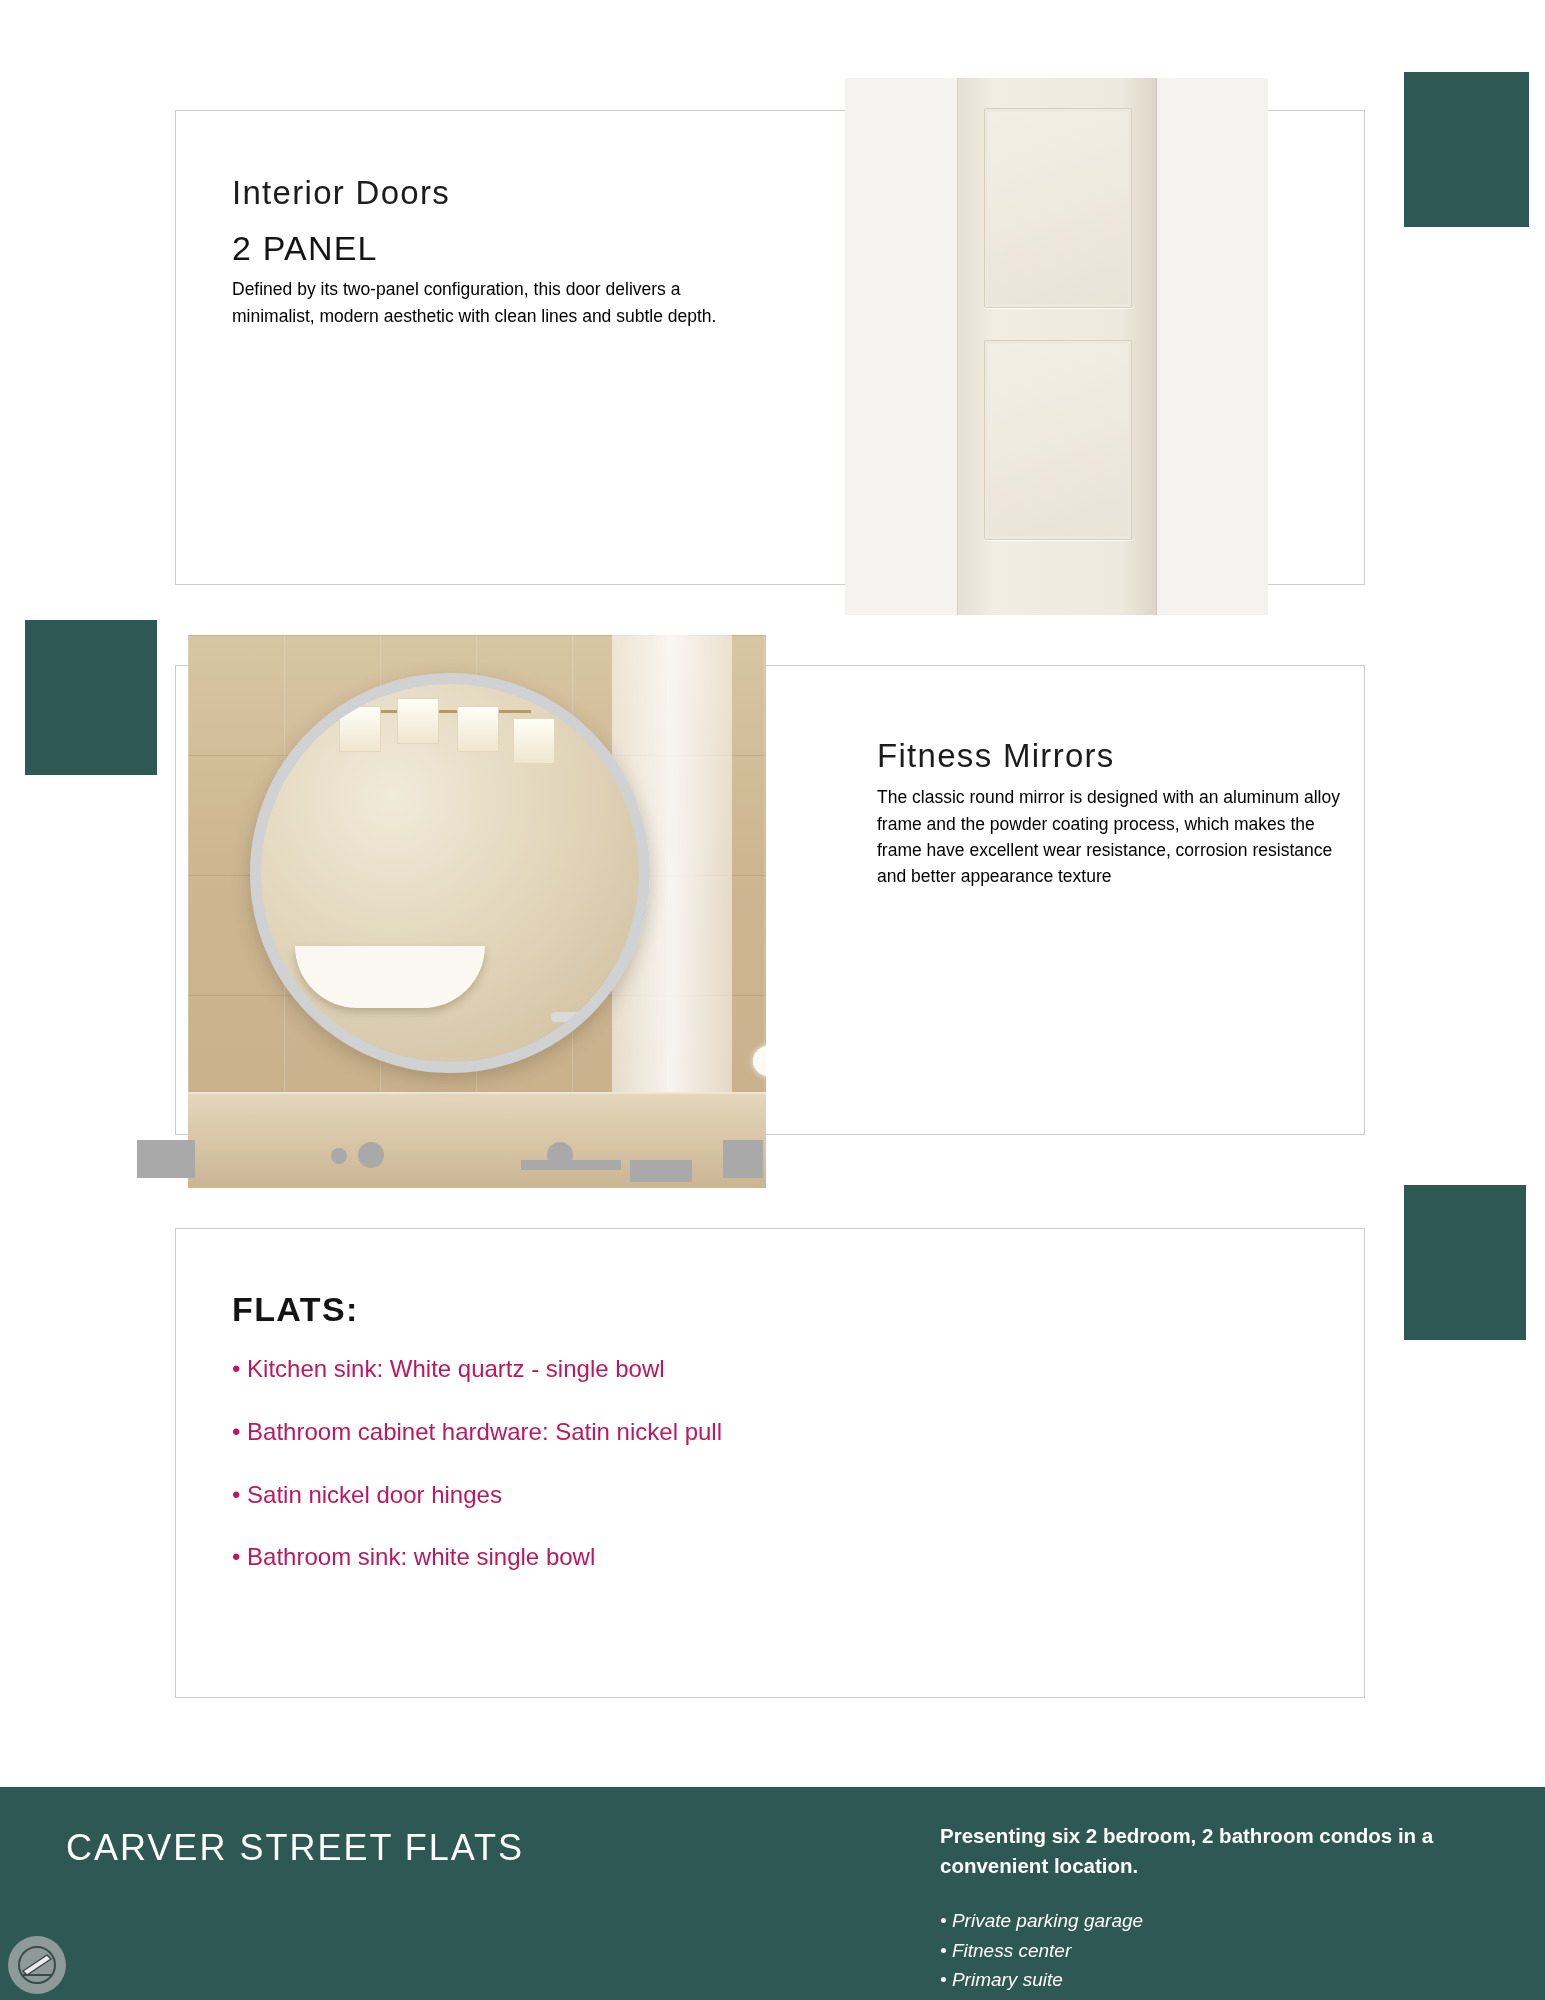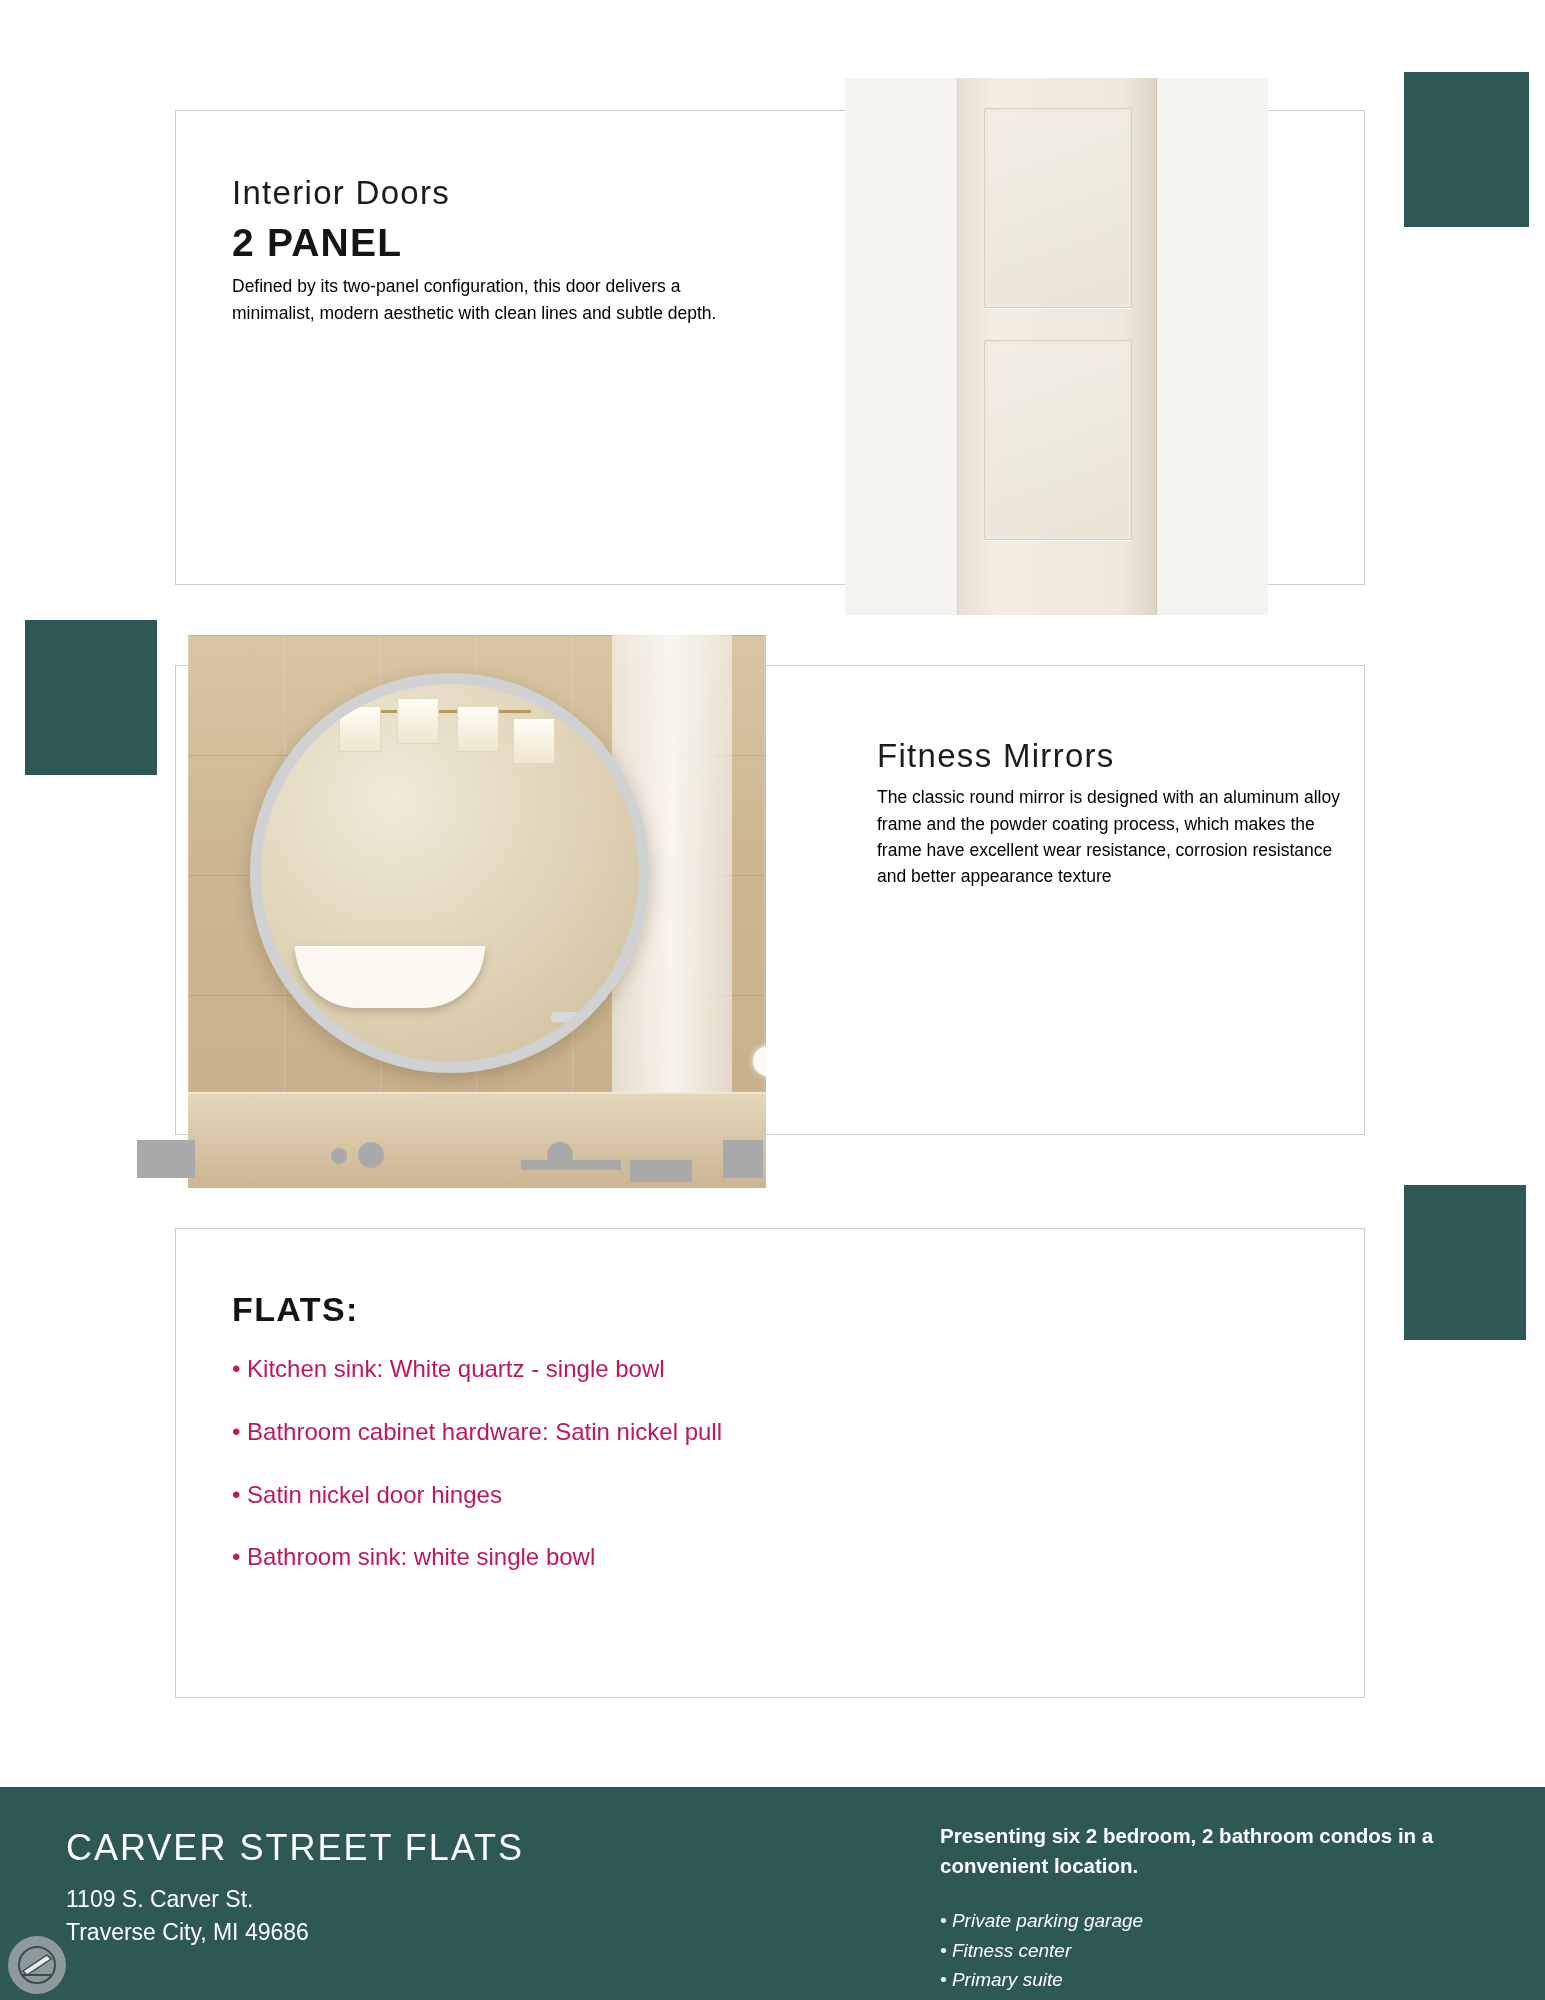--- a/index.html
+++ b/index.html
@@ -38,25 +38,25 @@
   #doors-text { left: 232px; top: 172px; width: 520px; }
 
   .kicker {
     font-size: 33px;
     letter-spacing: 1.3px;
     color: #1c1c1c;
     font-weight: 400;
     line-height: 1.25;
   }
   .headline {
-    font-size: 39px;
-    font-weight: bold;
+    font-size: 34px;
+    font-weight: normal;
     letter-spacing: 1.2px;
     color: #151515;
-    margin-top: 8px;
+    margin-top: 16px;
   }
   .body-copy {
     font-size: 17.5px;
     line-height: 1.5;
     color: #000000;
     margin-top: 8px;
   }
 
   
   #door-photo {
@@ -279,24 +279,20 @@
     <ul class="other-list">
       <li>• Kitchen sink: White quartz - single bowl</li>
       <li>• Bathroom cabinet hardware: Satin nickel pull</li>
       <li>• Satin nickel door hinges</li>
       <li>• Bathroom sink: white single bowl</li>
     </ul>
   </div>
 
   <div id="footer">
     <div id="footer-brand">CARVER STREET FLATS</div>
-    <div id="footer-addr">
-      <div>1109 S. Carver St.</div>
-      <div>Traverse City, MI 49686</div>
-    </div>
     <div id="footer-right">
       <div id="footer-tagline">Presenting six 2 bedroom, 2 bathroom condos in a convenient location.</div>
       <ul id="footer-bullets">
         <li>• Private parking garage</li>
         <li>• Fitness center</li>
         <li>• Primary suite</li>
       </ul>
     </div>
     <div id="logo-badge">
       <svg width="40" height="40" viewBox="0 0 40 40" aria-hidden="true">

